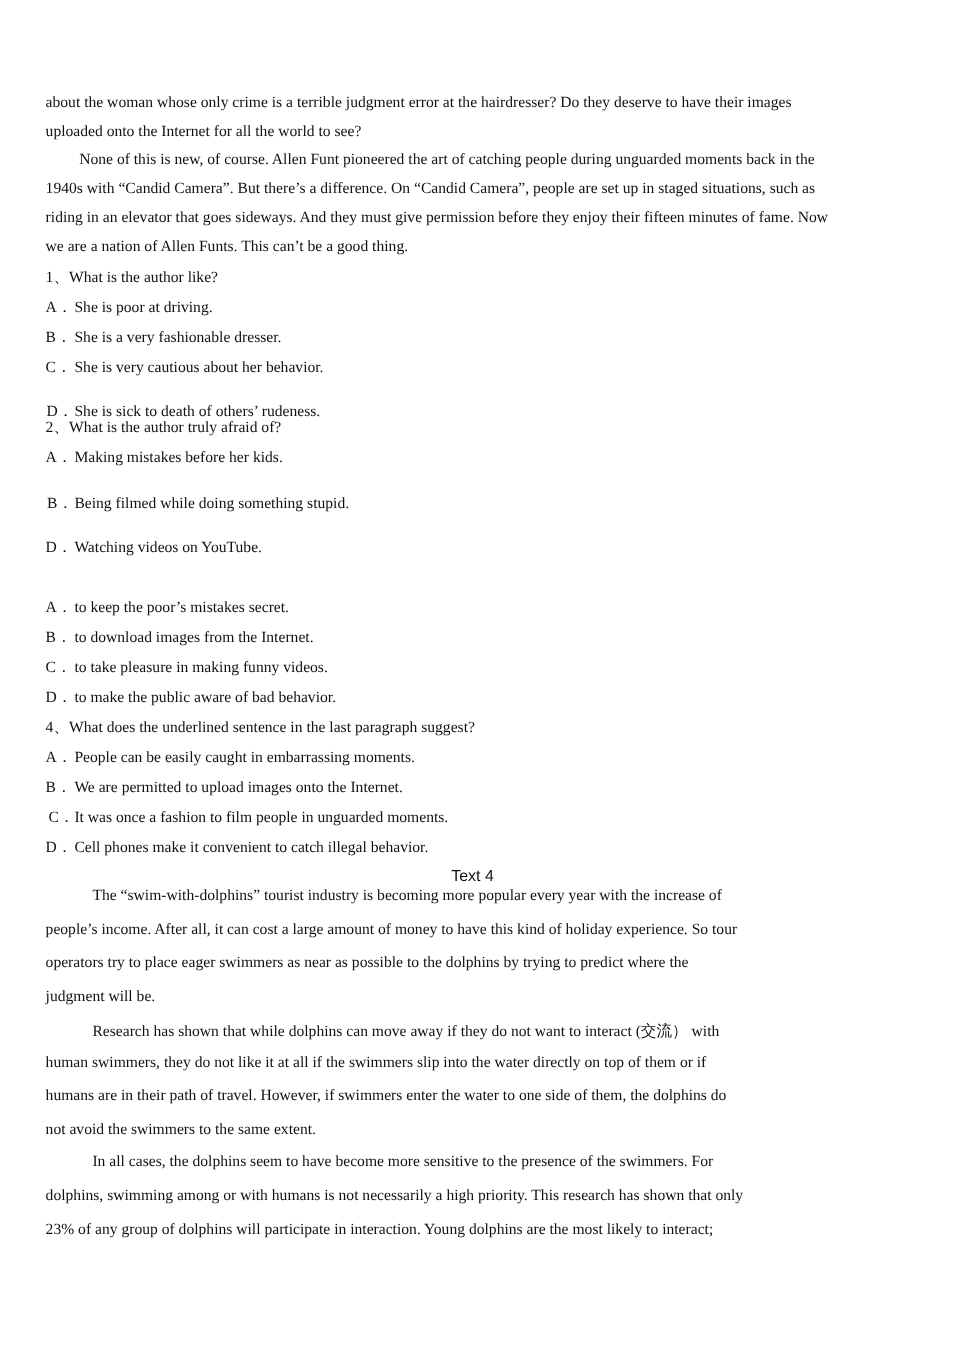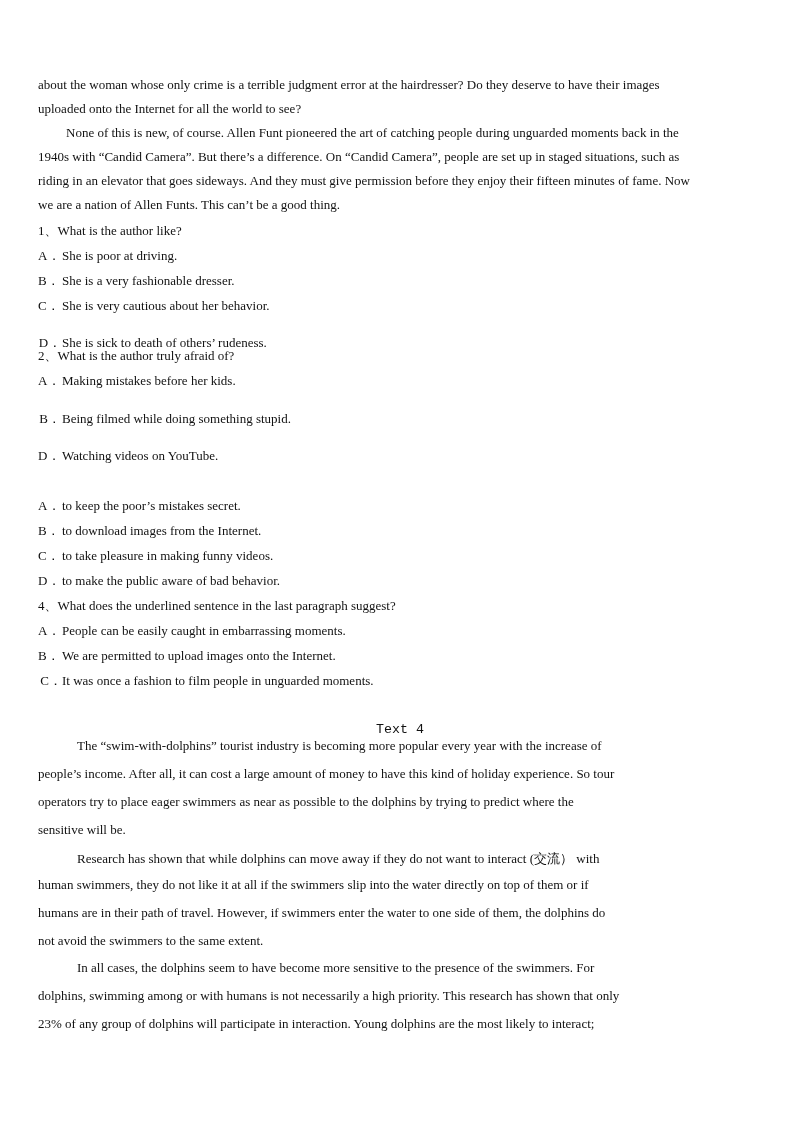--- a/index.html
+++ b/index.html
@@ -3,21 +3,21 @@
 <meta charset="utf-8">
 <style>
   html, body { margin: 0; padding: 0; background: #ffffff; }
   body { width: 794px; height: 1123px; position: relative; overflow: hidden; color: #111; }
   .page { position: absolute; left: 0; top: 0; width: 794px; height: 1123px; }
   .small { font-family: "Liberation Serif", serif; font-size: 13px; position: absolute; left: 38px; white-space: nowrap; }
   .big { font-family: "Liberation Serif", serif; font-size: 13px; position: absolute; left: 38px; white-space: nowrap; }
   .indent-s { left: 66px; }
   .indent-b { left: 77px; }
   .u { text-underline-offset: 2px; }
-  .heading { font-family: Liberation Mono, monospace; font-size: 13.3px; position: absolute; left: 376px; top: 722px; }
+  .heading { font-family: Liberation Sans, sans-serif; font-size: 13.3px; position: absolute; left: 376px; top: 722px; }
   .opt-letter { display: inline-block; width: 24px; }
   .qnum { display: inline-block; }
 </style>
 </head>
 <body>
 
 <div class="page">
 
   <div class="small" style="top:77px;">about the woman whose only crime is a terrible judgment error at the hairdresser? Do they deserve to have their images</div>
   <div class="small" style="top:101px;">uploaded onto the Internet for all the world to see?</div>
@@ -49,27 +49,28 @@
   <div class="small" style="top:522px;"><span class="opt-letter">B．</span><span>to download images from the Internet.</span></div>
   <div class="small" style="top:547px;"><span class="opt-letter">C．</span><span>to take pleasure in making funny videos.</span></div>
   <div class="small" style="top:572px;"><span class="opt-letter">D．</span><span>to make the public aware of bad behavior.</span></div>
 
   <div class="small" style="top:597px;">
     <span class="qnum">4、</span><span>What does the underlined sentence in the last paragraph suggest?</span>
   </div>
   <div class="small" style="top:622px;"><span class="opt-letter">A．</span><span>People can be easily caught in embarrassing moments.</span></div>
   <div class="small" style="top:647px;"><span class="opt-letter">B．</span><span>We are permitted to upload images onto the Internet.</span></div>
   <div class="small" style="top:672px;text-align:right;"><span class="opt-letter">C．</span><span>It was once a fashion to film people in unguarded moments.</span></div>
+  <div class="small" style="top:697px;"><span class="opt-letter">D．</span><span>Cell phones make it convenient to catch illegal behavior.</span></div>
 
   <div class="heading">Text 4</div>
 
   <div class="big indent-b" style="top:738px;">The “swim-with-dolphins” tourist industry is becoming more popular every year with the increase of</div>
   <div class="big" style="top:766px;">people’s income. After all, it can cost a large amount of money to have this kind of holiday experience. So tour</div>
   <div class="big" style="top:794px;">operators try to place eager swimmers as near as possible to the dolphins by trying to predict where the</div>
-  <div class="big" style="top:822px;">sensitive will be.</div>
+  <div class="big" style="top:822px;">judgment will be.</div>
 
   <div class="big indent-b" style="top:850px;">Research has shown that while dolphins can move away if they do not want to interact (交流） with</div>
   <div class="big" style="top:877px;">human swimmers, they do not like it at all if the swimmers slip into the water directly on top of them or if</div>
   <div class="big" style="top:905px;">humans are in their path of travel. However, if swimmers enter the water to one side of them, the dolphins do</div>
   <div class="big" style="top:933px;">not avoid the swimmers to the same extent.</div>
 
   <div class="big indent-b" style="top:960px;">In all cases, the dolphins seem to have become more sensitive to the presence of the swimmers. For</div>
   <div class="big" style="top:988px;">dolphins, swimming among or with humans is not necessarily a high priority. This research has shown that only</div>
   <div class="big" style="top:1016px;">23% of any group of dolphins will participate in interaction. Young dolphins are the most likely to interact;</div>
 

